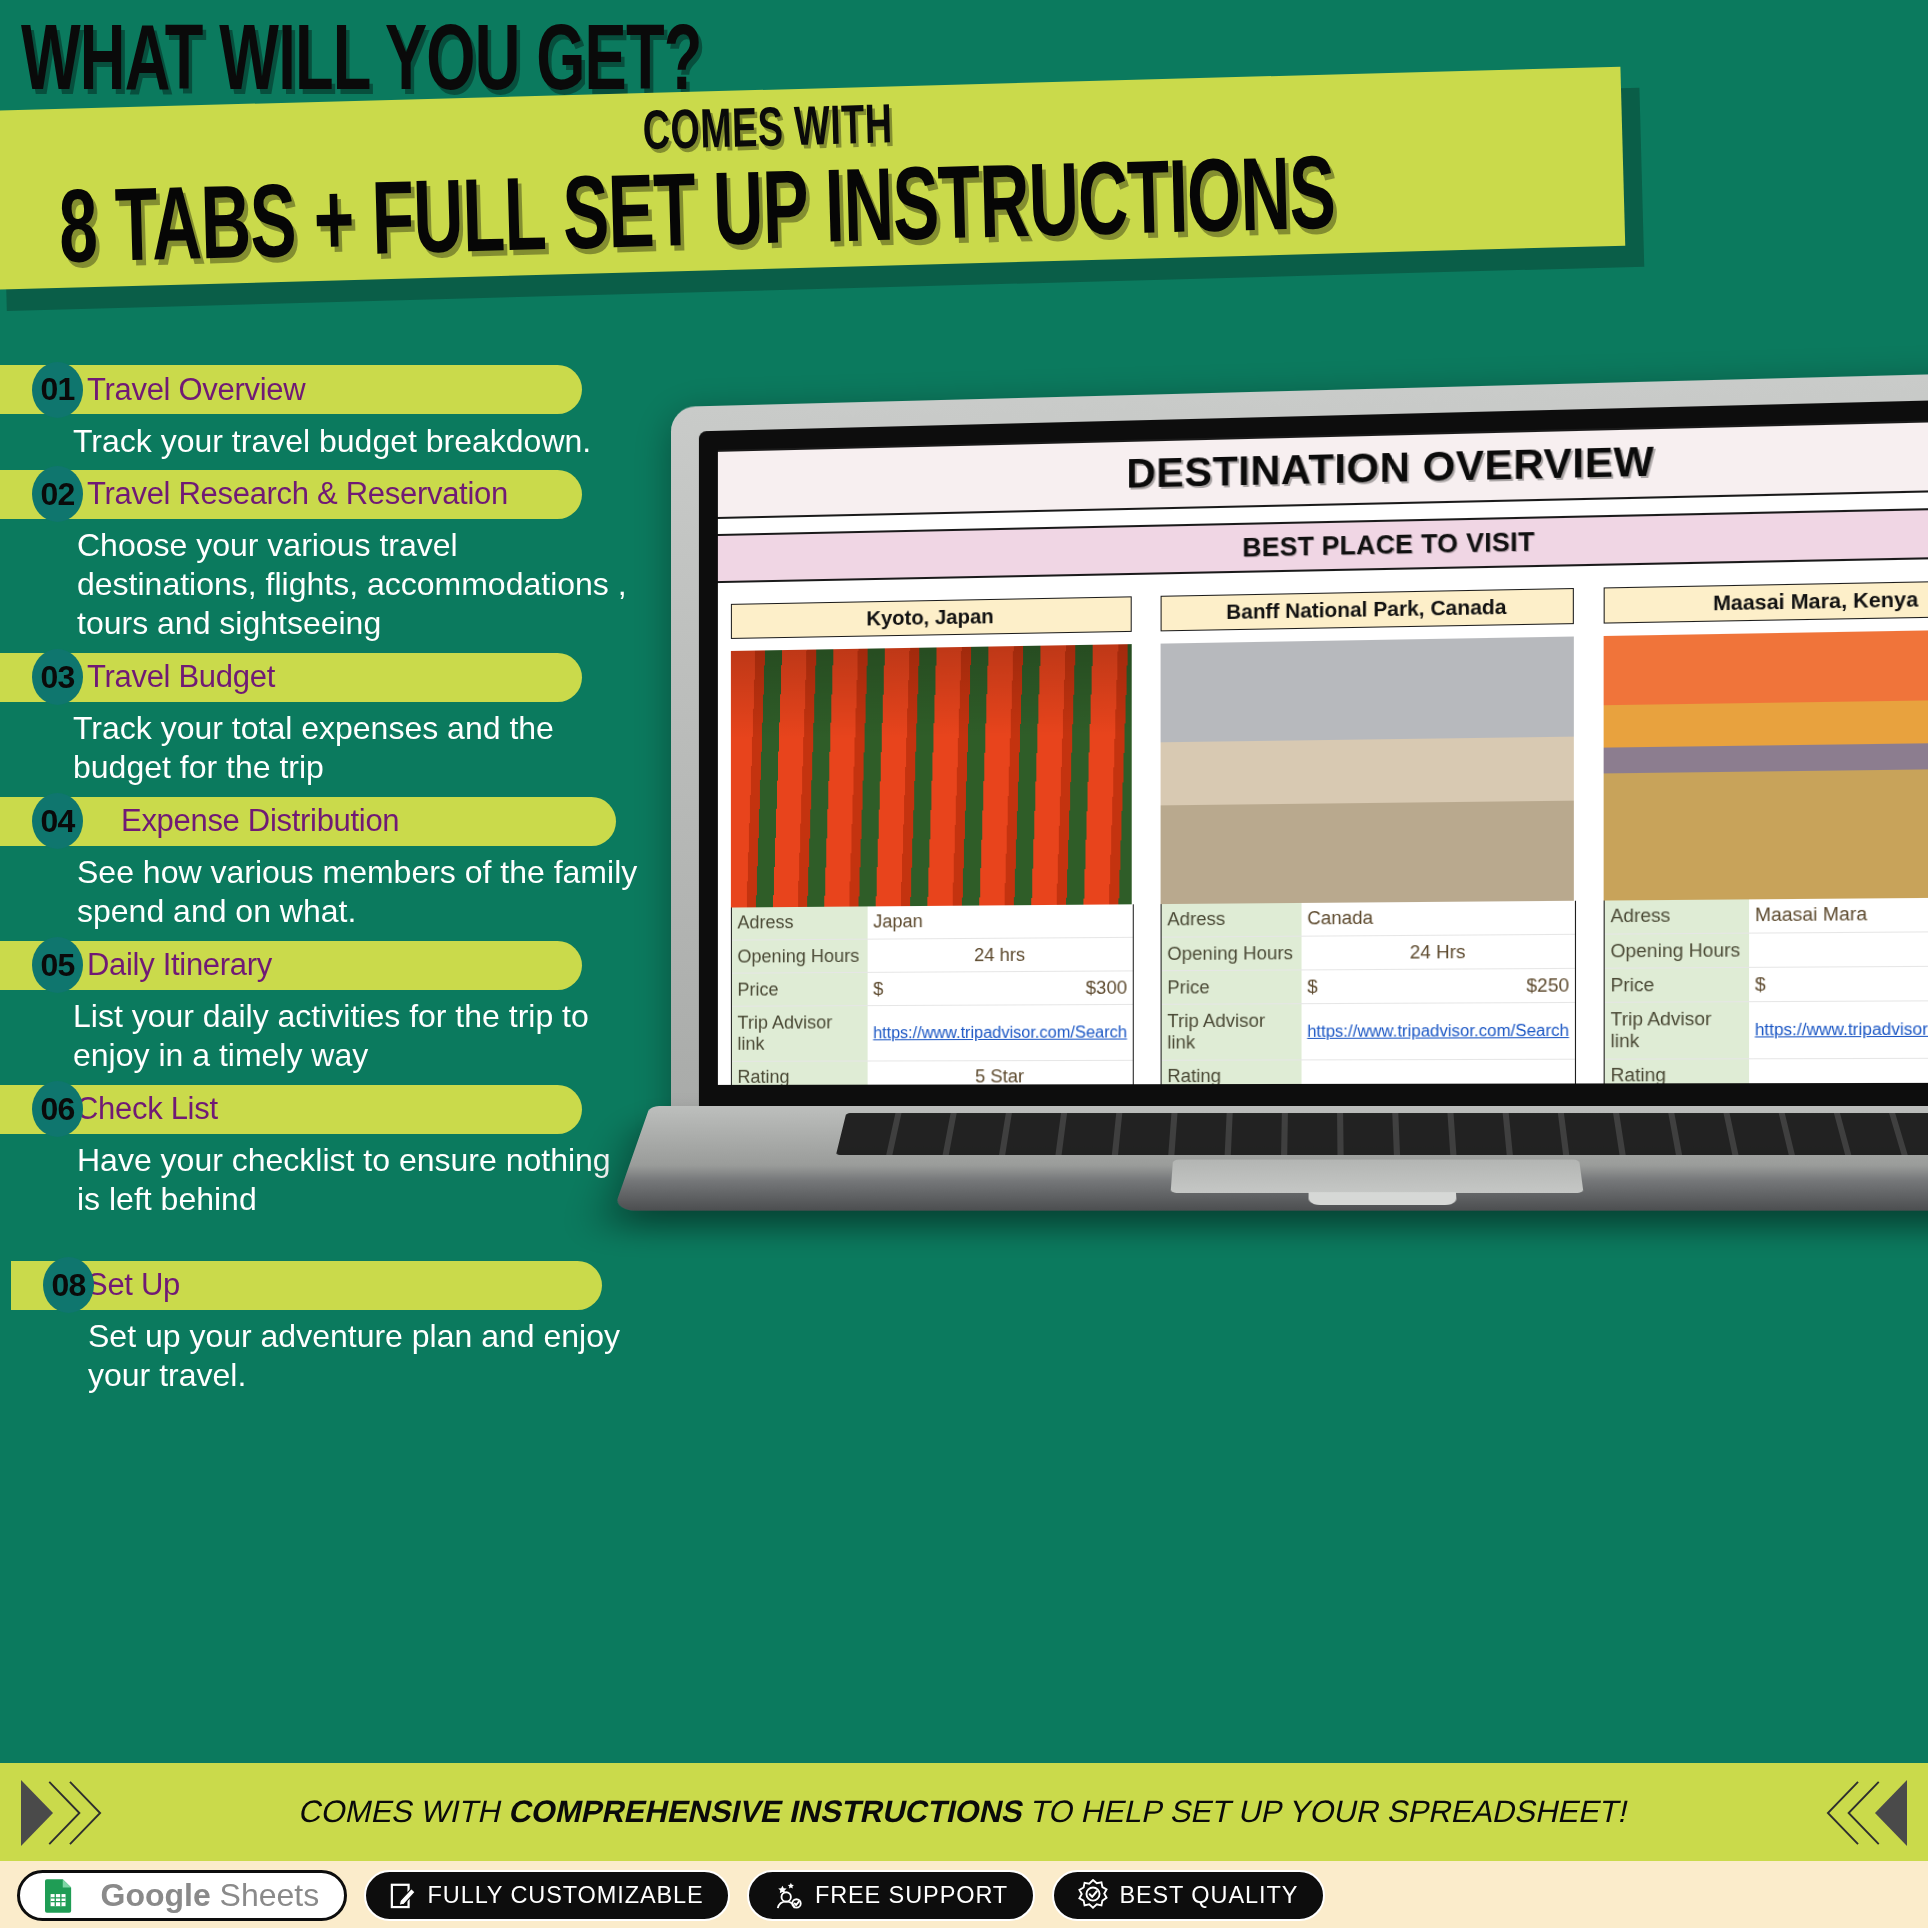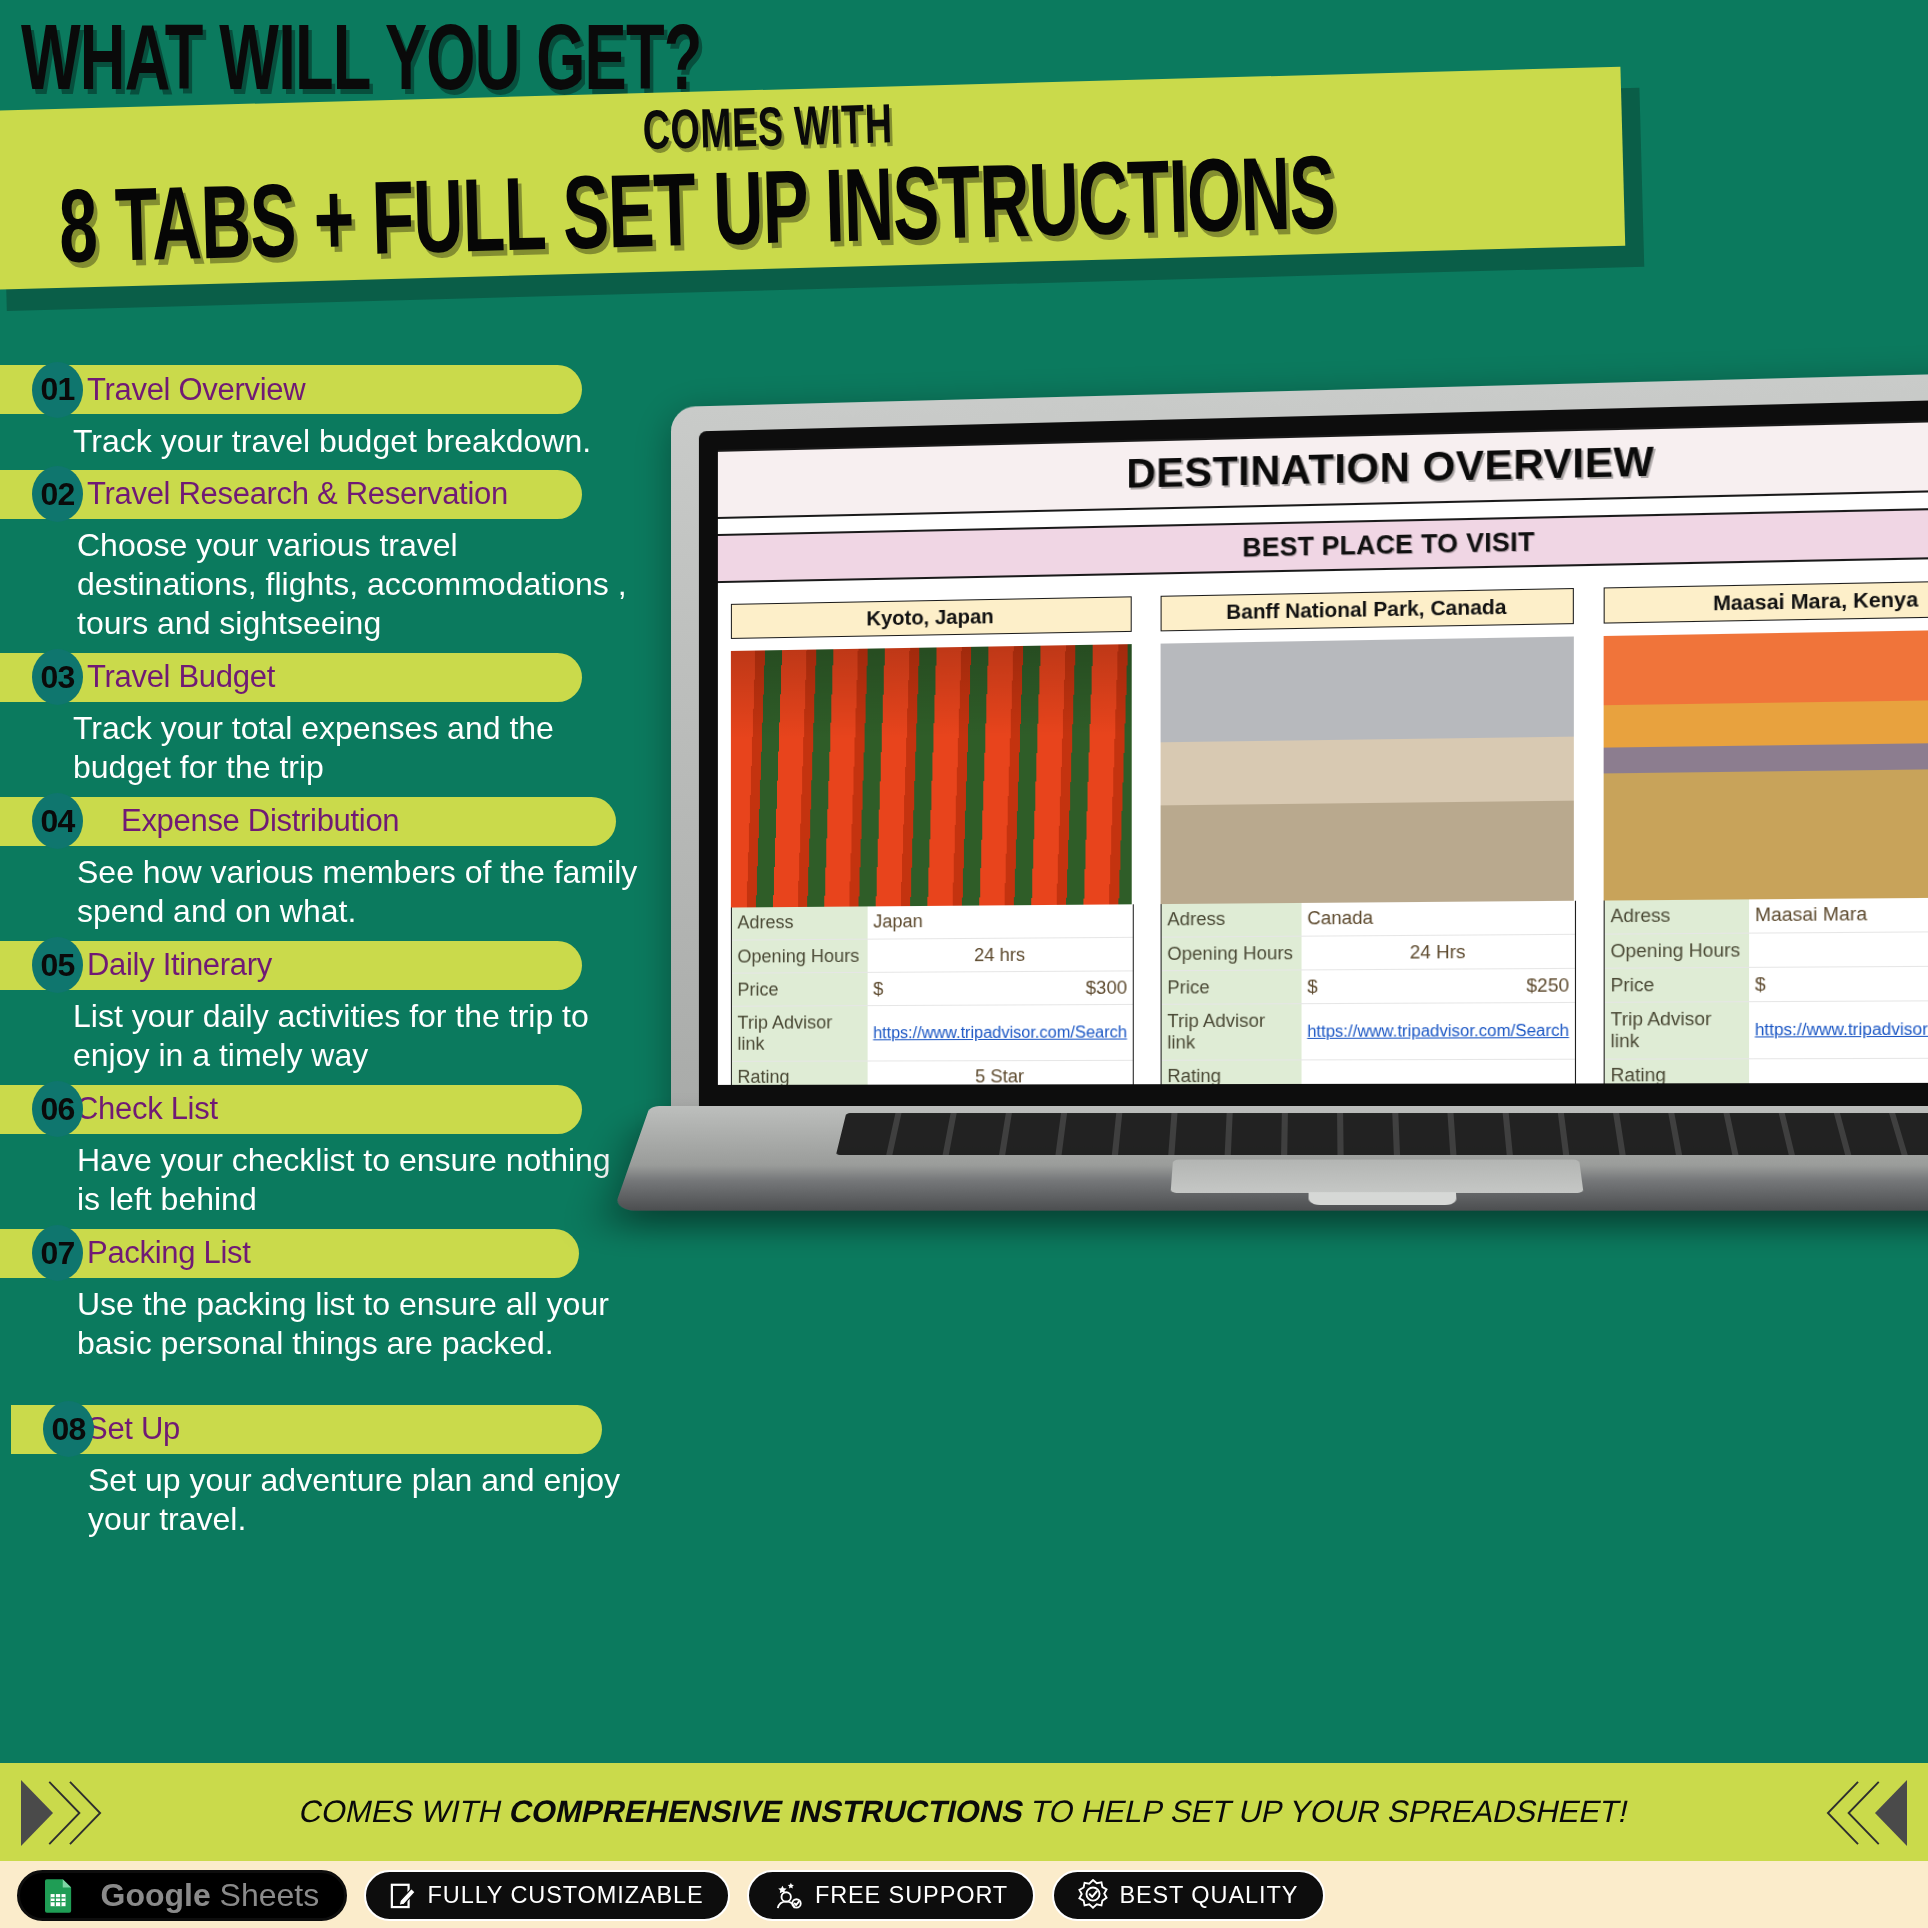--- a/index.html
+++ b/index.html
@@ -187,21 +187,21 @@
     position:absolute;left:0;top:1861px;width:1928px;height:68px;
     background:#fbeccb;display:flex;align-items:center;gap:17px;padding:0 17px;
     box-sizing:border-box;
   }
   .badge{
     height:51px;border-radius:26px;display:flex;align-items:center;gap:11.3px;
     padding:0 24.5px;background:#0d0d0d;color:#fff;
     font-size:23.5px;letter-spacing:0.9px;white-space:nowrap;
     border:2.8px solid #fff;box-sizing:border-box;
   }
-  .badge.light{background:#000000;color:#8d8d8d;border:3.8px solid #0d0d0d;gap:28px;}
+  .badge.light{background:#ffffff;color:#8d8d8d;border:3.8px solid #0d0d0d;gap:28px;}
   .badge .ico{display:inline-flex;align-items:center;}
   .gs-text{font-size:32px;color:#8a8a8a;letter-spacing:0;}
   .gs-text b{font-weight:bold;}
 </style>
 </head>
 <body>
 
 <div class="stage">
 
   <div class="headline">WHAT WILL YOU GET?</div>
@@ -259,27 +259,20 @@
     </div>
 
     <div class="row">
       <div class="pill w6">
         <span class="num">06</span>
         <span class="pill-title indent">Check List</span>
       </div>
       <div class="desc ind">Have your checklist to ensure nothing is left behind</div>
     </div>
 
-    <div class="row">
-      <div class="pill w7">
-        <span class="num">07</span>
-        <span class="pill-title">Packing List</span>
-      </div>
-      <div class="desc ind">Use the packing list to ensure all your basic personal things are packed.</div>
-    </div>
 
     <div class="row" style="margin-top:32px;padding-left:11px;">
       <div class="pill w8">
         <span class="num">08</span>
         <span class="pill-title indent">Set Up</span>
       </div>
       <div class="desc ind">Set up your adventure plan and enjoy your travel.</div>
     </div>
 
   </div>

